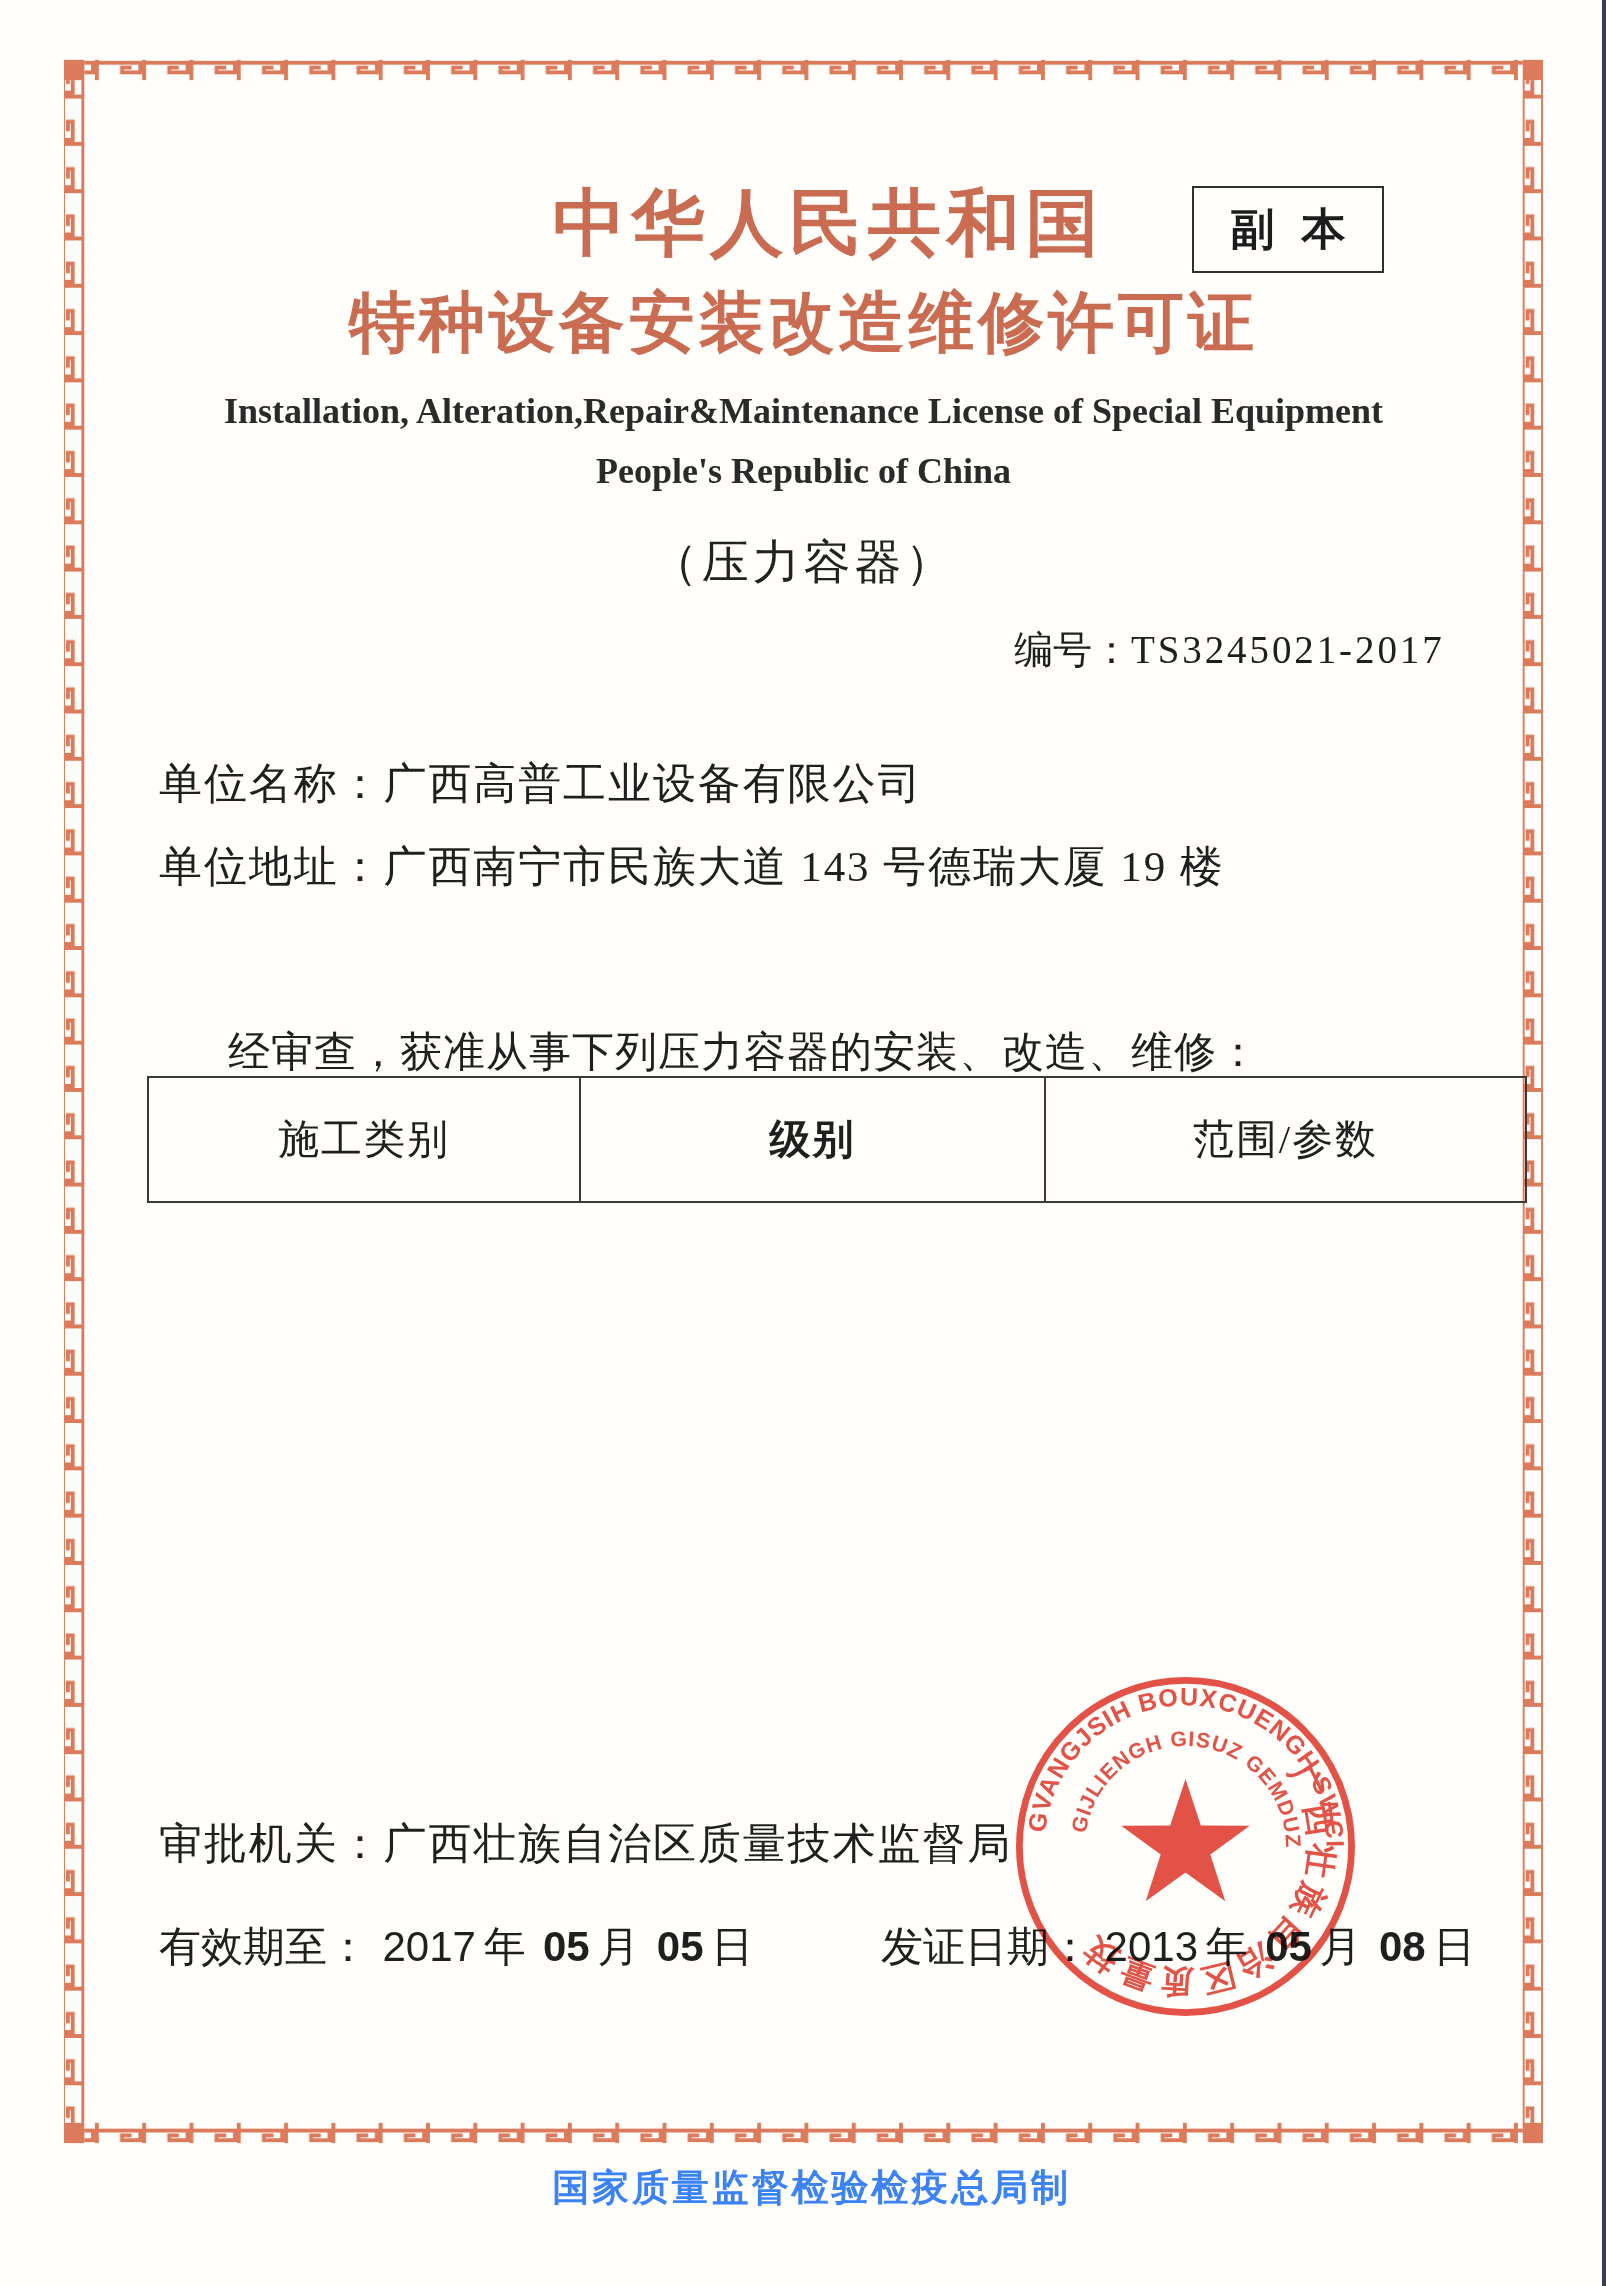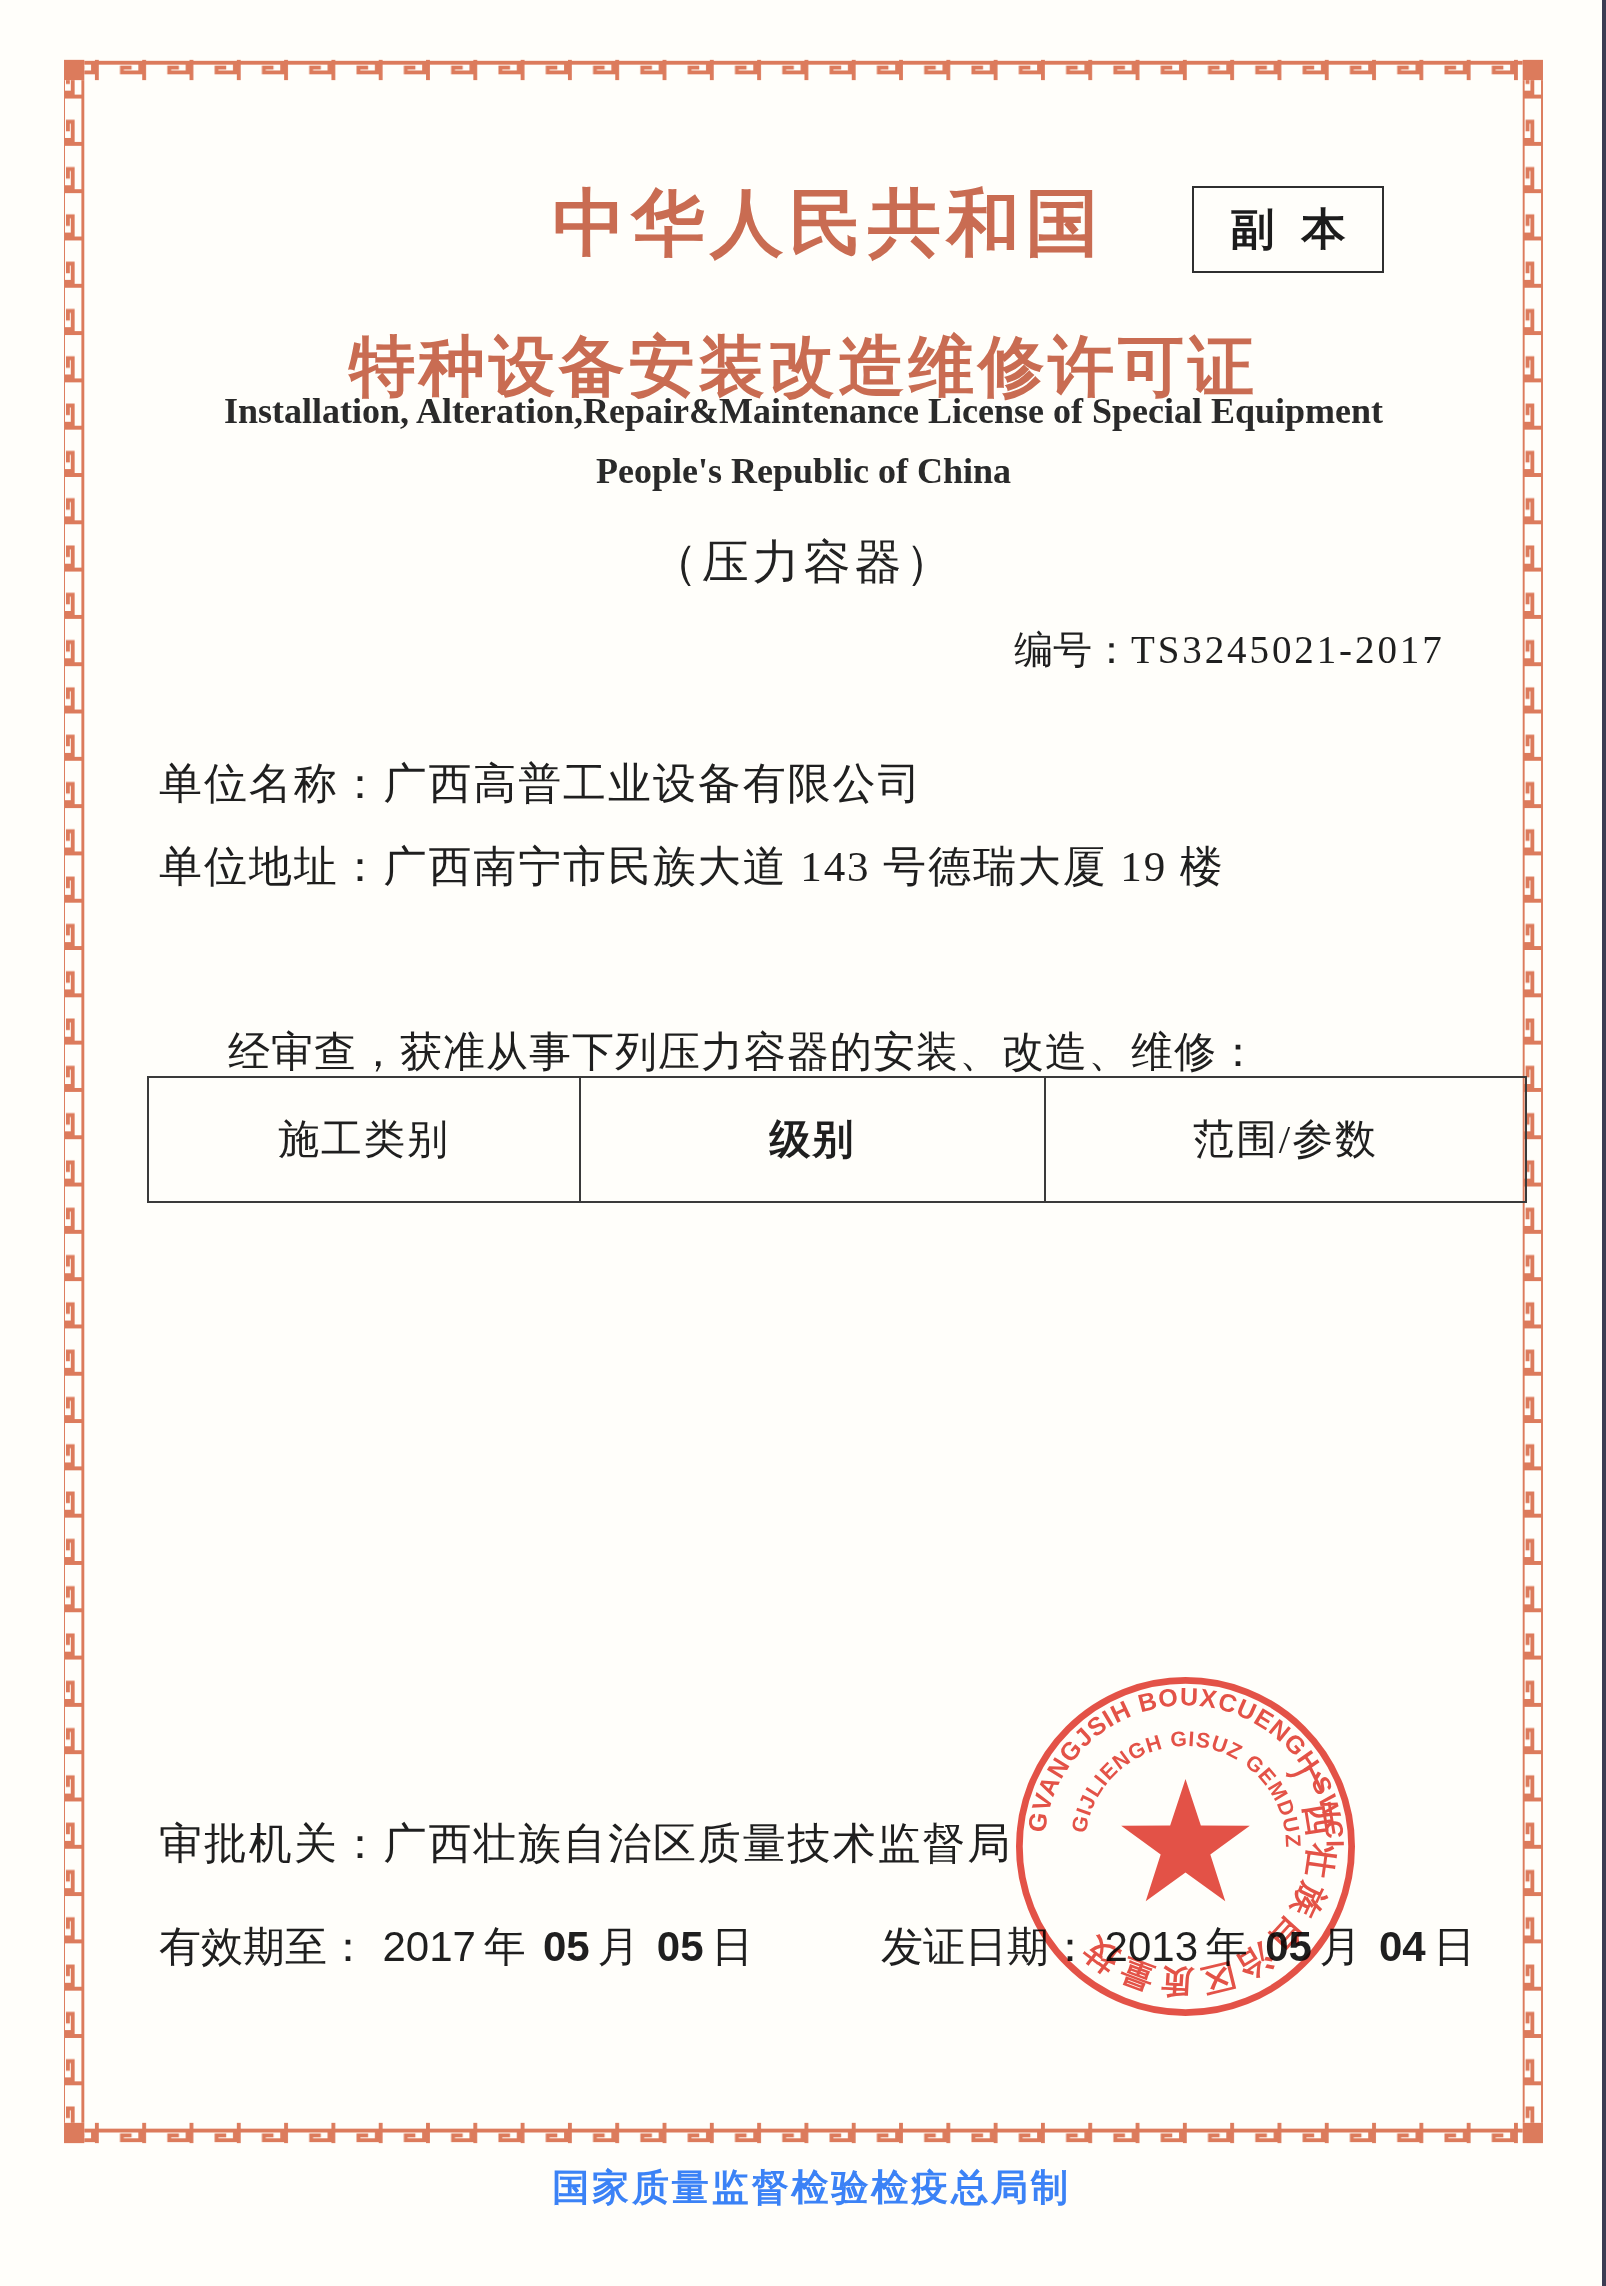--- a/index.html
+++ b/index.html
@@ -9,21 +9,21 @@
     font-family:"Liberation Serif","DejaVu Serif",serif;
   }
   .abs{position:absolute;}
   .center{left:0;width:1607px;text-align:center;}
 
   
   .frame-svg{position:absolute;left:0;top:0;z-index:0;pointer-events:none;}
 
   
   .title-cn1{top:175px;font-size:73px;font-weight:bold;color:#c96c52;letter-spacing:5.8px;padding-left:25px;}
-  .title-cn2{top:278px;font-size:66px;font-weight:bold;color:#c96c52;letter-spacing:3.9px;margin-top:44px;}
+  .title-cn2{top:278px;font-size:66px;font-weight:bold;color:#c96c52;letter-spacing:3.9px;}
   .title-en1{top:390px;font-size:36px;font-weight:bold;color:#2a2a2a;}
   .title-en2{top:450px;font-size:36px;font-weight:bold;color:#2a2a2a;}
   .category{top:531px;font-size:47px;letter-spacing:3.9px;color:#222;}
 
   .copy-box{
     left:1192px;top:186px;width:192px;height:87px;box-sizing:border-box;
     border:2.9px solid #2f2f2f;display:flex;align-items:center;justify-content:center;
     font-size:44px;font-weight:bold;color:#1c1c1c;
     letter-spacing:27px;padding-left:27px;
   }
@@ -136,21 +136,21 @@
   <span class="unit">年</span>
   <span class="num md">05</span>
   <span class="unit">月</span>
   <span class="num md">05</span>
   <span class="unit">日</span>
   <span class="issue-label">发证日期：</span>
   <span class="num">2013</span>
   <span class="unit">年</span>
   <span class="num md">05</span>
   <span class="unit">月</span>
-  <span class="num md">04</span>
+  <span class="num md">08</span>
   <span class="unit">日</span>
 </div>
 
 <svg class="seal" viewBox="0 0 380 380">
   <defs>
     <path id="sealArcOuter" d="M 44,190 A 146,146 0 0 1 336,190"></path>
     <path id="sealArcInner" d="M 86,190 A 104,104 0 0 1 294,190"></path>
     <path id="sealArcCn" d="M 282.6,97.4 A 131,131 0 0 1 97.4,282.6"></path>
   </defs>
   <circle cx="190" cy="190" r="172" fill="none" stroke="#e03a2e" stroke-width="7"></circle>

